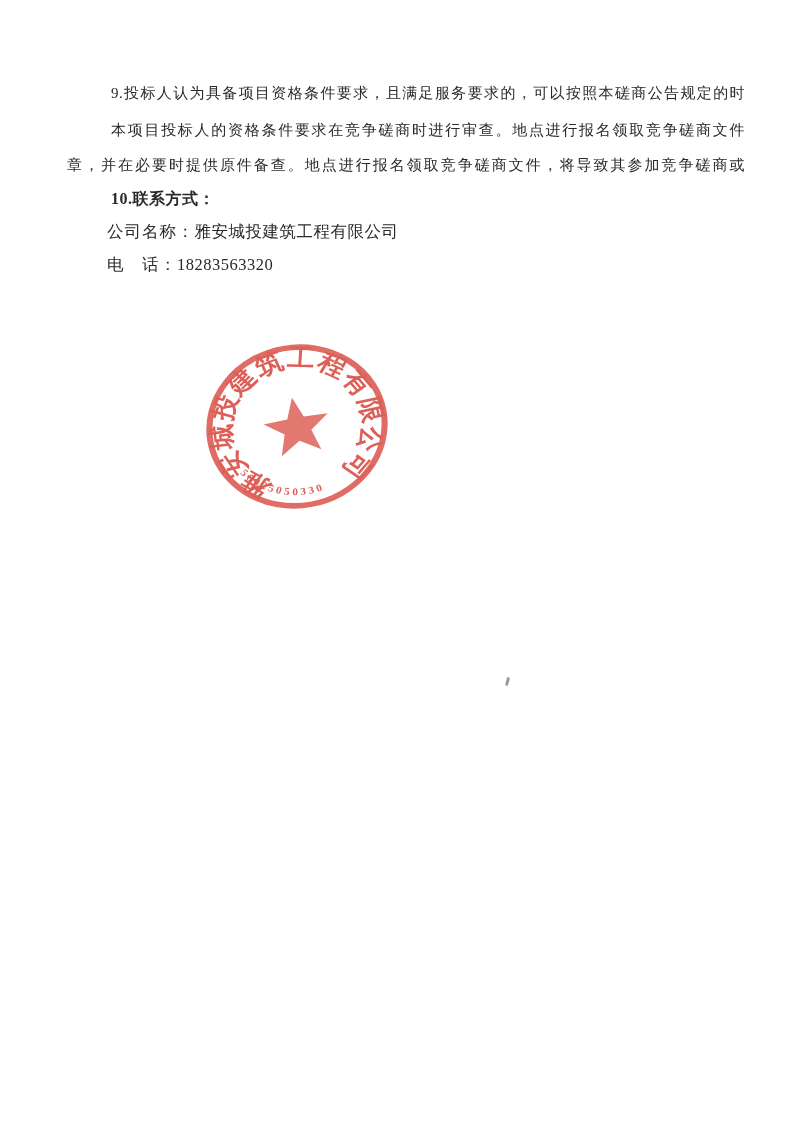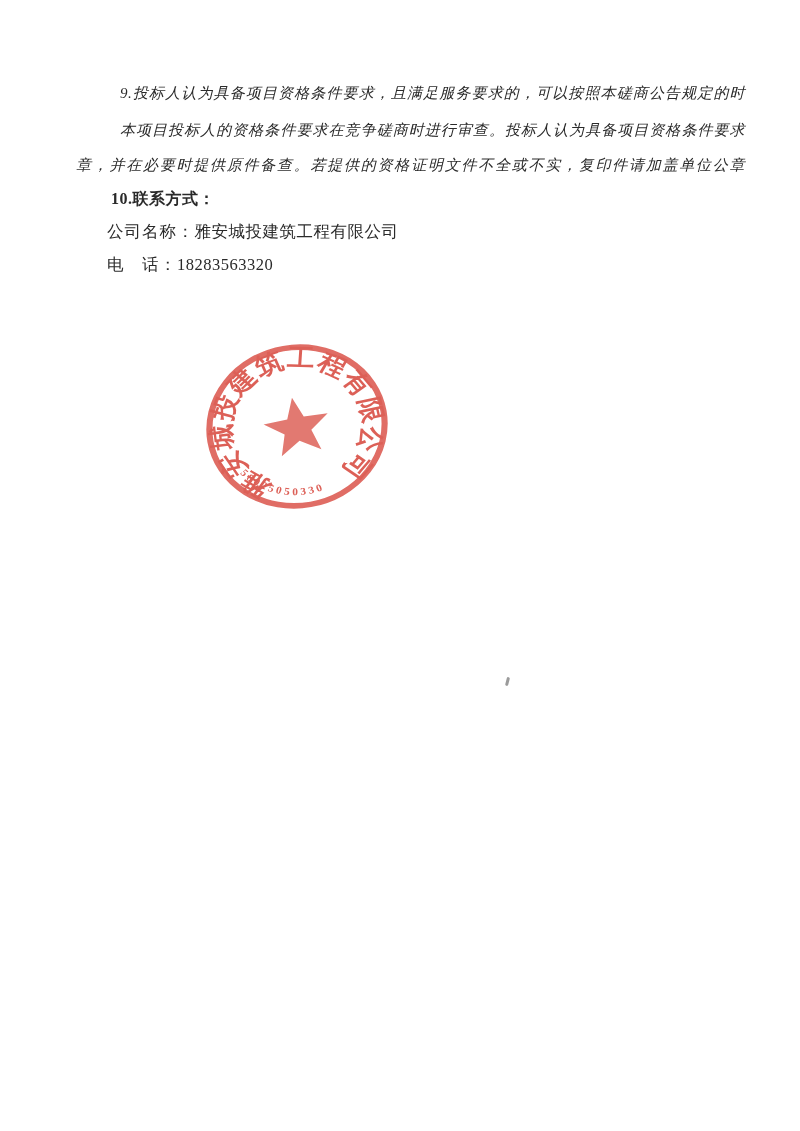--- a/index.html
+++ b/index.html
@@ -15,21 +15,21 @@
     overflow: hidden;
     font-family: "Liberation Serif", "DejaVu Serif", serif;
     color: #2a2a2a;
   }
   .content {
     position: absolute;
     left: 63px;
     top: 76px;
     width: 682px;
   }
-  .para { margin: 0 0 2px 13px; font-style: italic; }
+  .para { margin: 0 0 2px 4px; }
   .line {
     line-height: 35px;
     font-size: 15px;
     letter-spacing: 0.5px;
     white-space: normal;
   }
   .line.stretch {
     text-align: justify;
     text-align-last: justify;
   }
@@ -94,22 +94,22 @@
 
 <div class="page">
   <div class="content">
 
     <div class="para">
       <div class="line stretch indent">9.投标人认为具备项目资格条件要求，且满足服务要求的，可以按照本磋商公告规定的时</div>
     </div>
 
 
     <div class="para">
-      <div class="line stretch indent">本项目投标人的资格条件要求在竞争磋商时进行审查。投标人认为具备项目资格条件要求</div>
-      <div class="line stretch">章，并在必要时提供原件备查。若提供的资格证明文件不全或不实，复印件请加盖单位公章</div>
+      <div class="line stretch indent">本项目投标人的资格条件要求在竞争磋商时进行审查。地点进行报名领取竞争磋商文件</div>
+      <div class="line stretch">章，并在必要时提供原件备查。地点进行报名领取竞争磋商文件，将导致其参加竞争磋商或</div>
     </div>
 
     <div class="contact-heading">10.联系方式：</div>
 
     <div class="contact-row">
       <span class="label">公司名称：</span><span class="value">雅安城投建筑工程有限公司</span>
     </div>
     <div class="contact-row">
       <span class="label">电　话：</span><span class="value">18283563320</span>
     </div>

